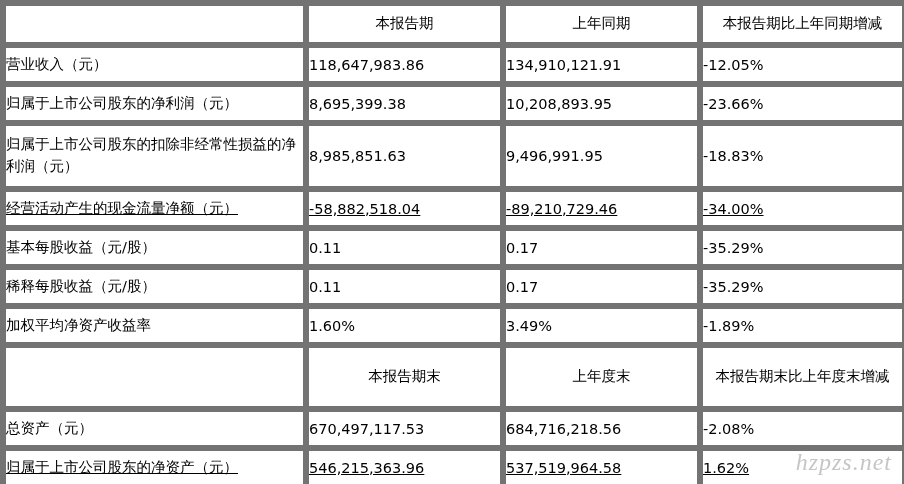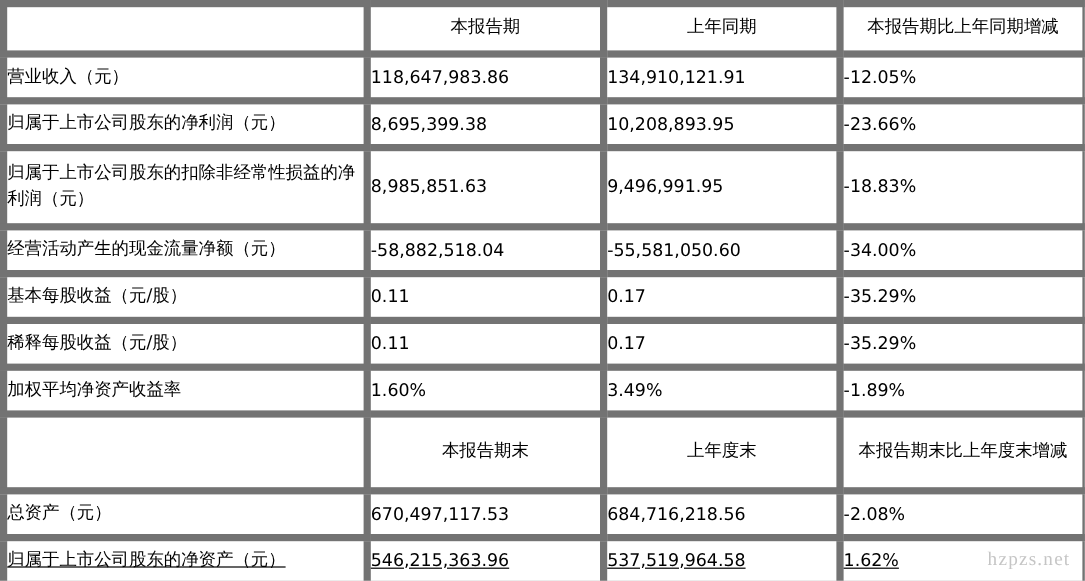--- a/index.html
+++ b/index.html
@@ -51,39 +51,40 @@
   }
   td.blank {
     border-left: none;
     border-top: none;
     border-bottom: none;
   }
   tr.r-head td { height: 36px; }
   tr.r1 td { height: 33px; }
   tr.r2 td { height: 33px; }
   tr.r3 td { height: 60px; }
-  tr.r4 td { height: 33px; }
+  tr.r4 td { height: 33px; text-decoration: underline; }
   tr.r5 td { height: 33px; }
   tr.r6 td { height: 33px; margin-left: 26px; }
   tr.r7 td { height: 33px; margin-left: 47px; }
   tr.r-head2 td { height: 58px; }
   tr.r8 td { height: 33px; }
   tr.r9 td { height: 33px; text-decoration: underline; }
 
   .col-label { width: 303px; }
   .col-a { width: 197px; }
   .col-b { width: 197px; }
   .col-c { width: 205px; }
 
   .watermark {
     position: absolute;
     right: 12px;
     bottom: 8px;
     font-family: "Liberation Serif", serif;
-    font-size: 16px;
+    font-size: 24px;
+    font-style: italic;
     color: rgba(150,150,150,0.55);
     letter-spacing: 1px;
     pointer-events: none;
     user-select: none;
   }
 </style>
 </head>
 <body>
 
 <div class="sheet">
@@ -119,21 +120,21 @@
       <tr class="r3">
         <td class="label">归属于上市公司股东的扣除非经常性损益的净利润（元）</td>
         <td class="num">8,985,851.63</td>
         <td class="num">9,496,991.95</td>
         <td class="num">-18.83%</td>
       </tr>
 
       <tr class="r4">
         <td class="label">经营活动产生的现金流量净额（元）</td>
         <td class="num">-58,882,518.04</td>
-        <td class="num">-55,581,050.60</td>
+        <td class="num">-89,210,729.46</td>
         <td class="num">-34.00%</td>
       </tr>
 
       <tr class="r5">
         <td class="label">基本每股收益（元/股）</td>
         <td class="num">0.11</td>
         <td class="num">0.17</td>
         <td class="num">-35.29%</td>
       </tr>
 

